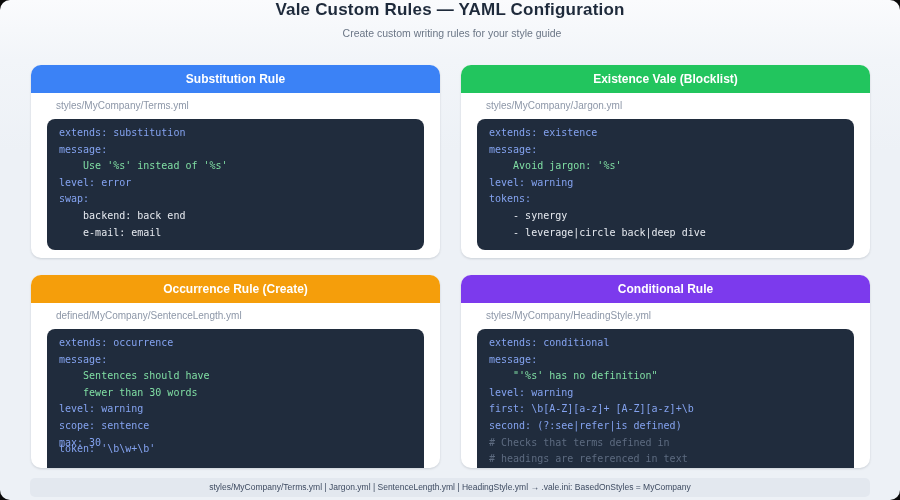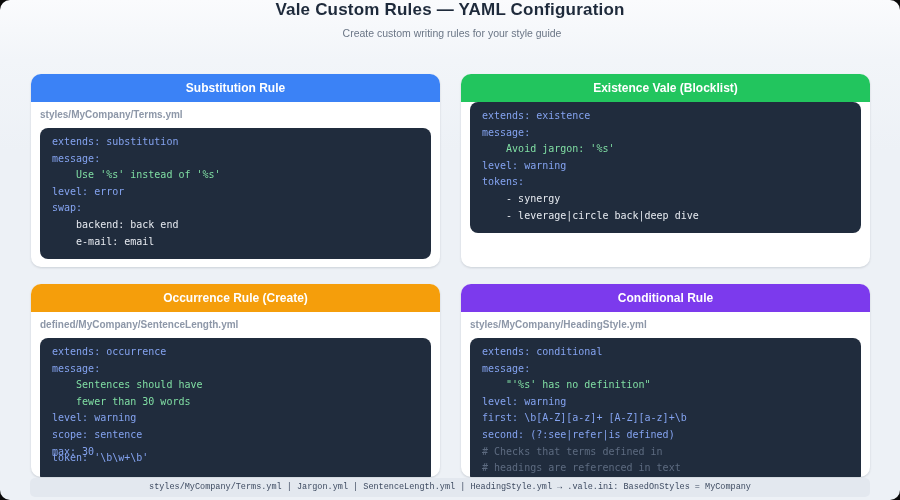--- a/index.html
+++ b/index.html
@@ -2,38 +2,38 @@
 <html><head>
 <meta charset="utf-8">
 <style>
   html,body{margin:0;padding:0;background:#0a0a0a;}
   body{width:900px;height:500px;font-family:"Liberation Sans",sans-serif;}
   .window{position:relative;width:900px;height:500px;border-radius:10px;overflow:hidden;
           background:linear-gradient(180deg,#fafbfd 0%,#f2f5f9 12%,#edf1f6 30%,#edf1f6 100%);}
   .page-header{text-align:center;}
   .page-title{margin:0;font-size:17px;font-weight:700;color:#1e2a3b;letter-spacing:.2px;}
   .page-subtitle{margin:7px 0 0 4px;font-size:10.5px;color:#6b7686;}
-  .cards-grid{position:absolute;left:31px;top:74px;width:839px;display:grid;
+  .cards-grid{position:absolute;left:31px;top:65px;width:839px;display:grid;
               grid-template-columns:409px 409px;grid-template-rows:193px 193px;
               column-gap:21px;row-gap:17px;}
   .card{background:#ffffff;border-radius:10px;overflow:hidden;
         box-shadow:0 1px 2px rgba(16,24,40,.07),0 1px 3px rgba(16,24,40,.08);}
   .card-header{height:28px;line-height:28px;text-align:center;color:#ffffff;
                font-size:12px;font-weight:700;}
-  .card-filename{height:26px;line-height:26px;padding-left:9px;font-size:10px;color:#8d97a8;font-weight:bold;}
-  .code{box-sizing:border-box;margin:0 9px;background:#202c3d;border-radius:8px;
+  .card-filename{height:26px;line-height:26px;padding-left:25px;font-size:10px;color:#8d97a8;}
+  .code{box-sizing:border-box;margin:0 16px;background:#202c3d;border-radius:8px;
         padding:6px 8px 0 12px;font-family:"DejaVu Sans Mono","Liberation Mono",monospace;
         font-size:10px;line-height:16.6px;white-space:pre;}
   .code.h-tall{height:131px;}
   .code.h-short{height:156px;}
   .code.clip{overflow:hidden;}
   .code-line{height:16.6px;}
   .footer-bar{position:absolute;left:30px;top:478px;width:840px;height:19px;line-height:19px;
               background:#e3e8ef;border-radius:5px;text-align:center;
-              font-family:Liberation Mono, monospace;
+              font-family:Liberation Sans, sans-serif;
               font-size:8.5px;color:#3e4b61;}
 </style>
 </head>
 <body>
 
 <div class="window">
 
   <header class="page-header">
     <h1 class="page-title">Vale Custom Rules — YAML Configuration</h1>
     <p class="page-subtitle">Create custom writing rules for your style guide</p>
@@ -42,20 +42,21 @@
   <main class="cards-grid">
 
     <section class="card">
       <div class="card-header" style="background: rgb(59, 130, 246);">Substitution Rule</div>
       <div class="card-filename">styles/MyCompany/Terms.yml</div>
       <div class="code h-tall"><div class="code-line" style="color: rgb(132, 163, 240);">extends: substitution</div><div class="code-line" style="color: rgb(132, 163, 240);">message:</div><div class="code-line" style="color: rgb(128, 223, 164);">    Use '%s' instead of '%s'</div><div class="code-line" style="color: rgb(132, 163, 240);">level: error</div><div class="code-line" style="color: rgb(132, 163, 240);">swap:</div><div class="code-line" style="color: rgb(230, 234, 240);">    backend: back end</div><div class="code-line" style="color: rgb(230, 234, 240);">    e-mail: email</div></div>
     </section>
 
     <section class="card">
       <div class="card-header" style="background: rgb(34, 197, 94);">Existence Vale (Blocklist)</div>
+      <div class="card-filename">styles/MyCompany/Jargon.yml</div>
       <div class="code h-tall"><div class="code-line" style="color: rgb(132, 163, 240);">extends: existence</div><div class="code-line" style="color: rgb(132, 163, 240);">message:</div><div class="code-line" style="color: rgb(128, 223, 164);">    Avoid jargon: '%s'</div><div class="code-line" style="color: rgb(132, 163, 240);">level: warning</div><div class="code-line" style="color: rgb(132, 163, 240);">tokens:</div><div class="code-line" style="color: rgb(230, 234, 240);">    - synergy</div><div class="code-line" style="color: rgb(230, 234, 240);">    - leverage|circle back|deep dive</div></div>
     </section>
 
     <section class="card">
       <div class="card-header" style="background: rgb(245, 158, 11);">Occurrence Rule (Create)</div>
       <div class="card-filename">defined/MyCompany/SentenceLength.yml</div>
       <div class="code h-short clip"><div class="code-line" style="color: rgb(132, 163, 240);">extends: occurrence</div><div class="code-line" style="color: rgb(132, 163, 240);">message:</div><div class="code-line" style="color: rgb(128, 223, 164);">    Sentences should have</div><div class="code-line" style="color: rgb(128, 223, 164);">    fewer than 30 words</div><div class="code-line" style="color: rgb(132, 163, 240);">level: warning</div><div class="code-line" style="color: rgb(132, 163, 240);">scope: sentence</div><div class="code-line" style="color: rgb(132, 163, 240);">max: 30</div><div class="code-line" style="color: rgb(132, 163, 240); margin-top: -10px;">token: '\b\w+\b'</div></div>
     </section>
 
     <section class="card">

